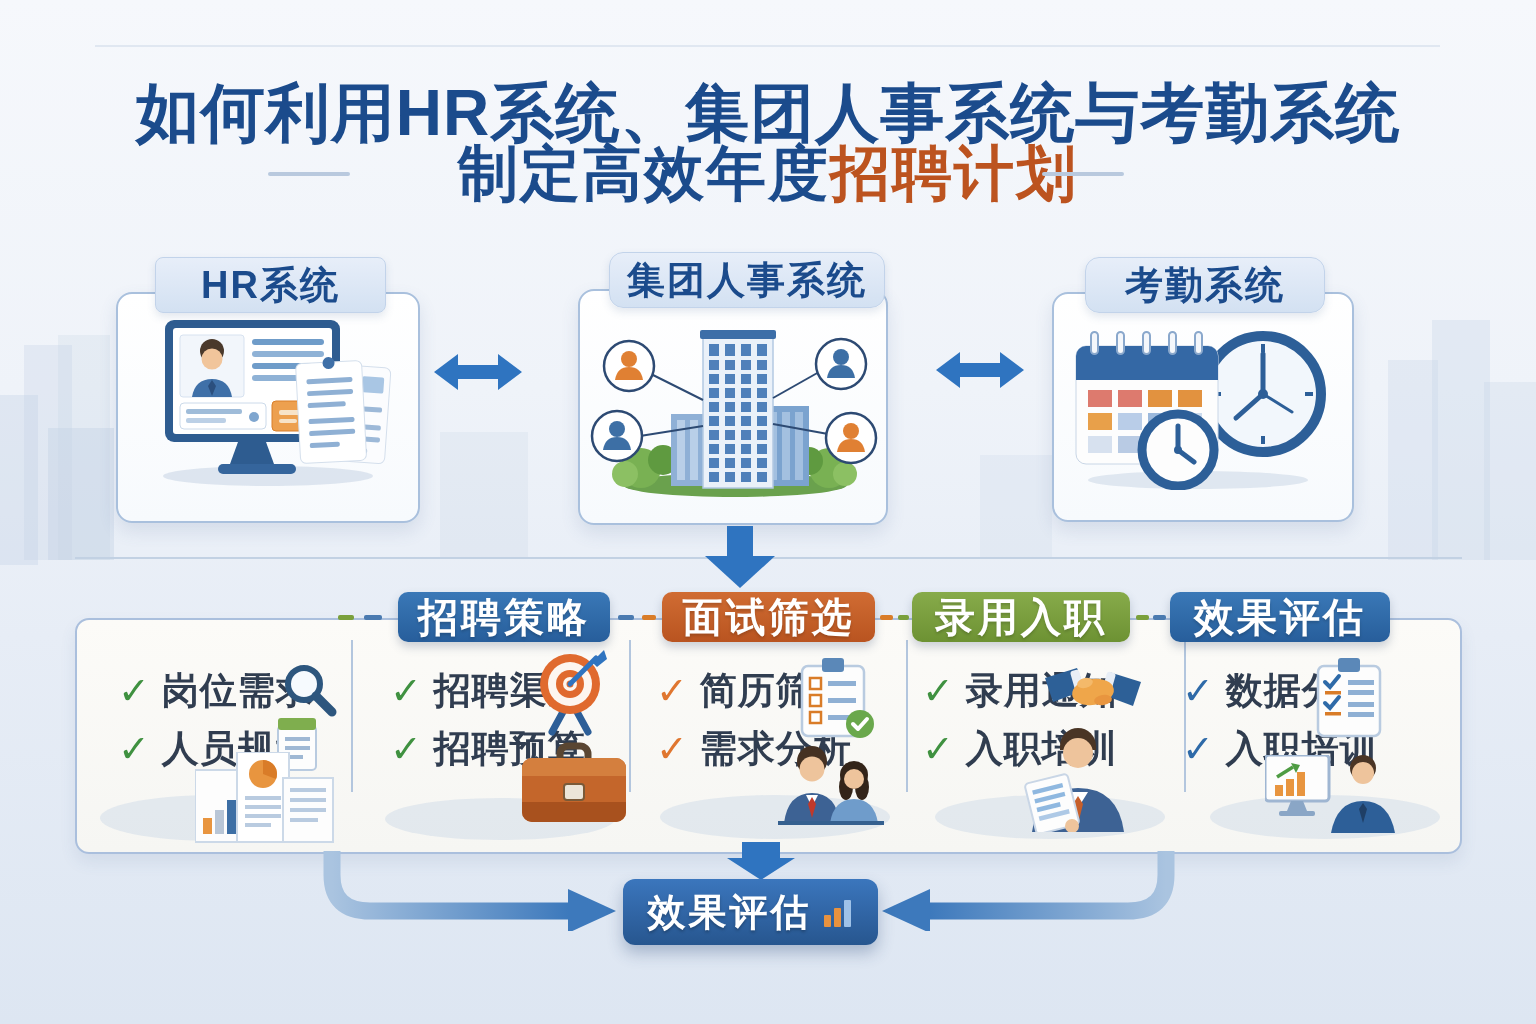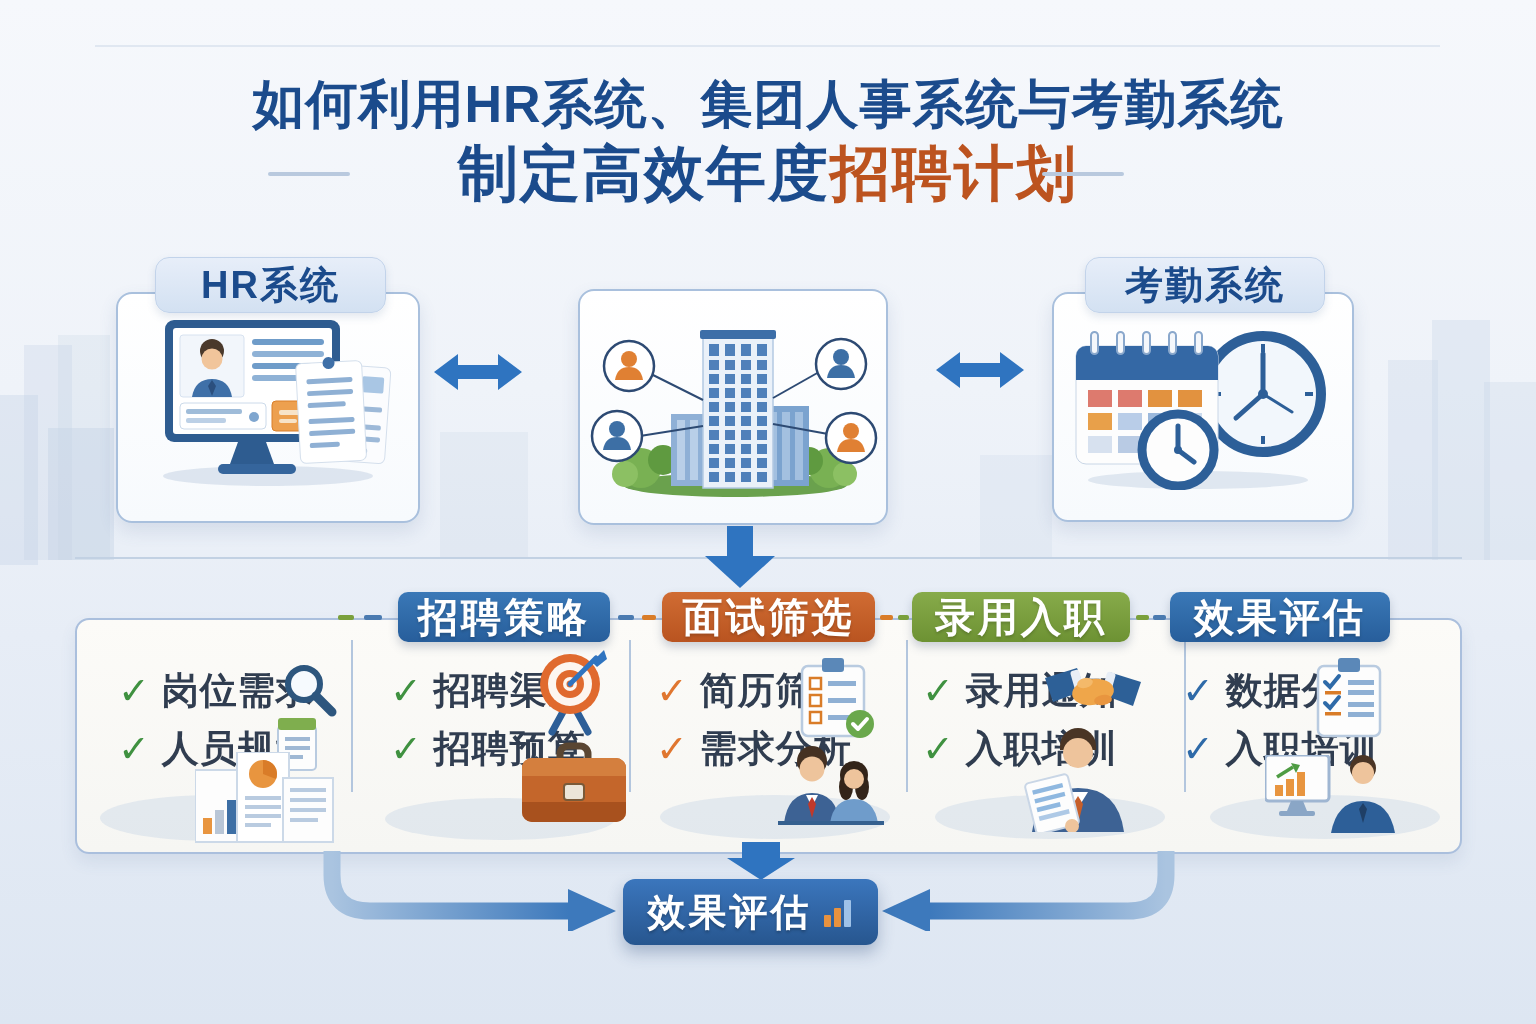--- a/index.html
+++ b/index.html
@@ -12,21 +12,21 @@
     position:relative; width:1536px; height:1024px;
     background:linear-gradient(180deg,#f6f8fc 0%,#eff3f9 38%,#e7edf6 62%,#dde6f2 100%);
   }
   .sky { position:absolute; background:#c3d2e5; }
   .abs { position:absolute; }
 
   
   .toprule { position:absolute; left:95px; top:45px; width:1345px; height:2px; background:#e0e7f1; }
   .title1 {
     position:absolute; left:0; top:70px; width:1536px; text-align:center;
-    font-size:52px; font-weight:800; color:#1b4b8c; letter-spacing:1px;
+    font-size:64px; font-weight:800; color:#1b4b8c; letter-spacing:1px;
   }
   .title2 {
     position:absolute; left:0; top:134px; width:1536px; text-align:center;
     font-size:60px; font-weight:800; color:#1b4b8c; letter-spacing:2px;
   }
   .title2 .accent { color:#bc531f; }
   .subline { position:absolute; top:172px; width:82px; height:4px; background:#b9c9de; border-radius:2px; }
 
   
   .syscard {
@@ -249,22 +249,25 @@
       <rect x="30" y="118" width="24" height="17" fill="#d7e1ef"></rect>
         <rect x="60" y="118" width="24" height="17" fill="#b9cbe4"></rect>
       <rect x="90" y="118" width="24" height="17" fill="#e3eaf4"></rect>
     </g>
     <circle cx="120" cy="132" r="36" fill="#fdfdfd" stroke="#2d5f98" stroke-width="9"></circle>
     <line x1="120" y1="132" x2="120" y2="108" stroke="#2d5f98" stroke-width="5" stroke-linecap="round"></line>
     <line x1="120" y1="132" x2="136" y2="144" stroke="#2d5f98" stroke-width="5" stroke-linecap="round"></line>
     <circle cx="120" cy="132" r="4" fill="#2d5f98"></circle>
   </svg>
 
-  <div class="syspill" style="left:155px;top:257px;width:231px;">
+  <div class="syspill" style="left:155px;top:257px;width:231px;border-radius:8px;">
       <span>HR系统</span>
+    </div>
+  <div class="syspill" style="left:609px;top:252px;width:276px;">
+      <span>集团人事系统</span>
     </div>
   <div class="syspill" style="left:1085px;top:257px;width:240px;">
       <span>考勤系统</span>
     </div>
 
   <div class="syscaption abs" style="left:116px;top:468px;width:304px;">
     <span class="capdash"></span>
       <span>员工管理</span>
       <span class="capdash"></span>
   </div>

